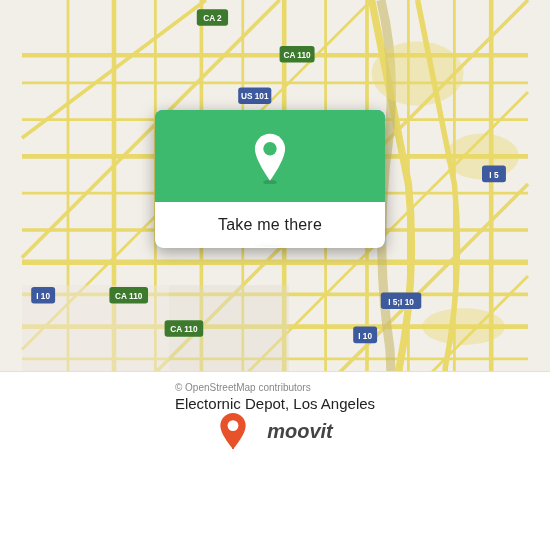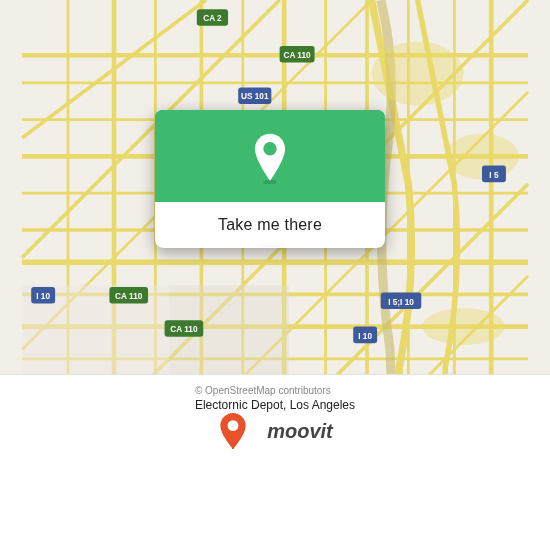--- a/index.html
+++ b/index.html
@@ -104,21 +104,21 @@
       display: flex;
       flex-direction: column;
     }
 
     #attribution-text {
       font-size: 10px;
       color: #888;
     }
 
     #location-text {
-      font-size: 12px;
+      font-size: 15px;
       color: #222;
       font-weight: 400;
       margin-top: 2px;
     }
 
     #moovit-logo {
       display: flex;
       align-items: center;
       gap: 18px;
     }

